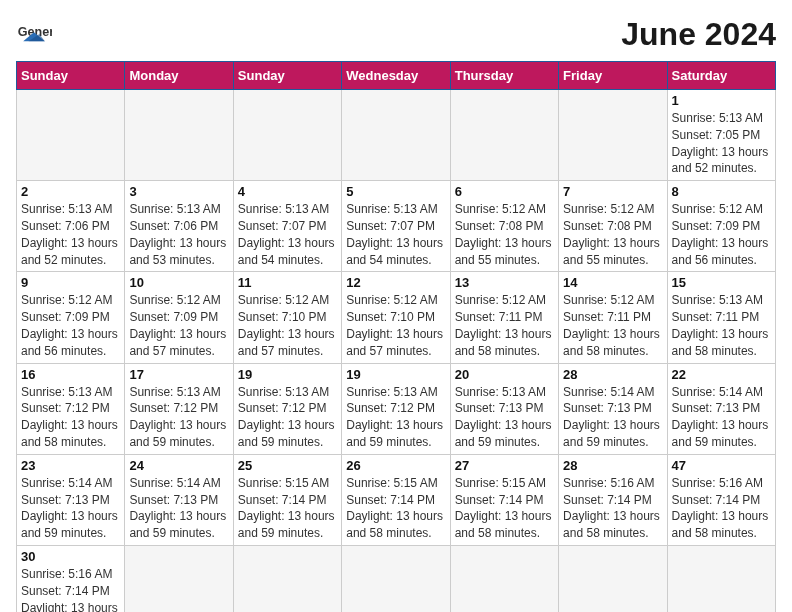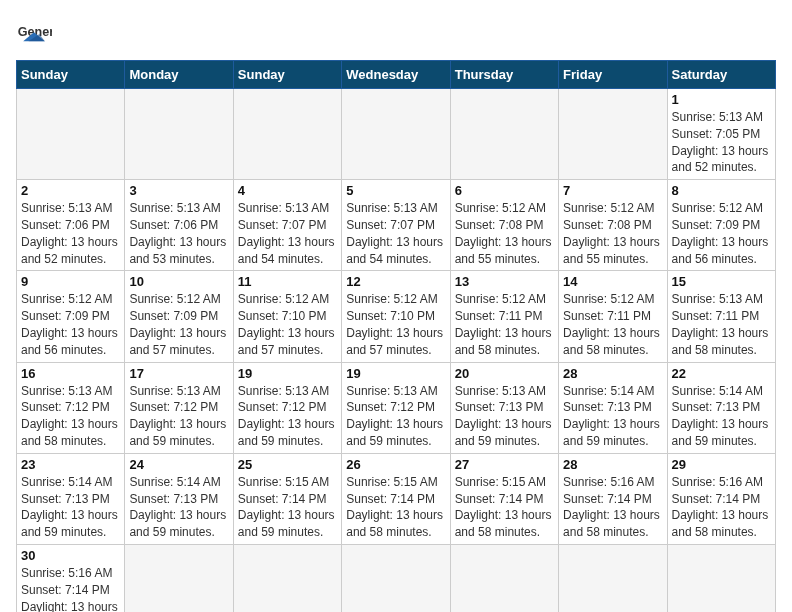--- a/index.html
+++ b/index.html
@@ -45,21 +45,21 @@
     .location-title {
       font-size: 16px;
       color: #444;
     }
     table {
       width: 100%;
       border-collapse: collapse;
       table-layout: fixed;
     }
     thead tr th {
-      background-color: #0c4a6e;
+      background-color: #be185d;
       color: #fff;
       font-size: 13px;
       padding: 6px 4px;
       text-align: left;
       border: 1px solid #1e5a9c;
     }
     tbody tr td {
       border: 1px solid #ccc;
       vertical-align: top;
       padding: 3px 4px;
@@ -93,20 +93,21 @@
 
 <div class="header-area">
   <div class="logo">
     <svg class="logo-icon" viewBox="0 0 40 40">
       <text x="2" y="22" font-size="14" font-weight="bold" fill="#333">General</text>
       <polygon points="8,28 20,18 32,28" fill="#2a6db5"></polygon>
       <polygon points="14,28 26,20 32,28" fill="#1a4f8a" opacity="0.6"></polygon>
     </svg>
   </div>
   <div class="title-area">
+    <div class="month-title">June 2024</div>
   </div>
 </div>
 
 <table>
   <thead>
     <tr>
     <th>Sunday</th>
         <th>Monday</th>
         <th>Sunday</th>
         <th>Wednesday</th>
@@ -237,21 +238,21 @@
         </td>
         <td>
           <span class="day-number">27</span>
           <div class="day-info">Sunrise: 5:15 AM<br>Sunset: 7:14 PM<br>Daylight: 13 hours<br>and 58 minutes.</div>
         </td>
         <td>
           <span class="day-number">28</span>
           <div class="day-info">Sunrise: 5:16 AM<br>Sunset: 7:14 PM<br>Daylight: 13 hours<br>and 58 minutes.</div>
         </td>
         <td>
-          <span class="day-number">29</span>
+          <span class="day-number">47</span>
           <div class="day-info">Sunrise: 5:16 AM<br>Sunset: 7:14 PM<br>Daylight: 13 hours<br>and 58 minutes.</div>
         </td>
       </tr>
       <tr class="last-row">
         <td>
           <span class="day-number">30</span>
           <div class="day-info">Sunrise: 5:16 AM<br>Sunset: 7:14 PM<br>Daylight: 13 hours<br>and 57 minutes.</div>
         </td>
         <td class="empty"></td>
         <td class="empty"></td>

